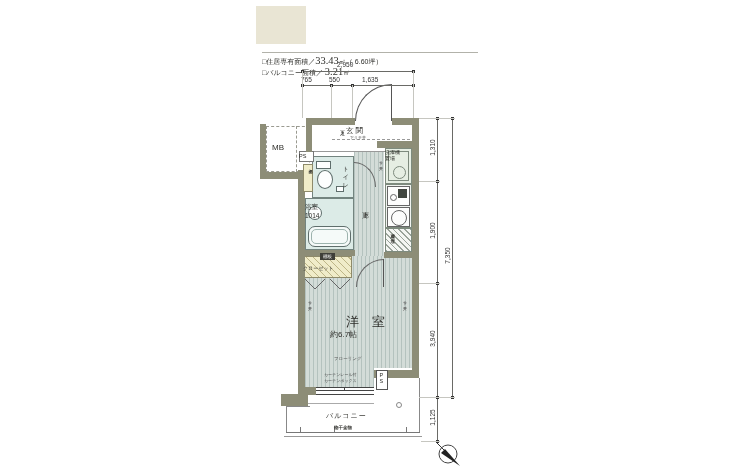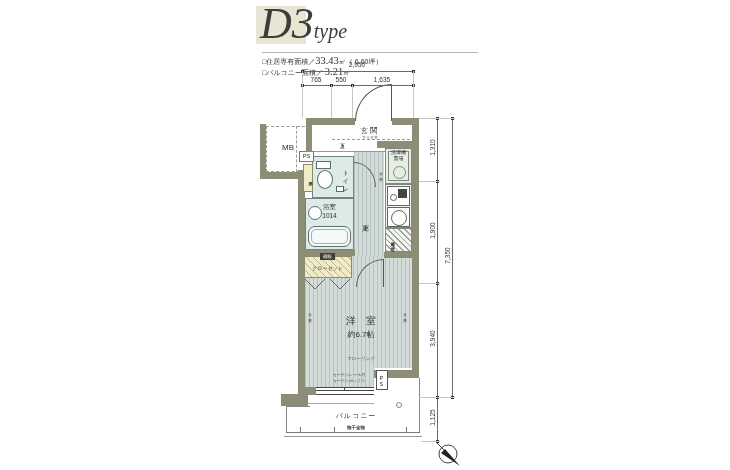--- a/index.html
+++ b/index.html
@@ -3,21 +3,21 @@
 <meta charset="utf-8">
 <style>
   html,body{margin:0;padding:0}
   body{width:730px;height:470px;background:#fff;font-family:"Liberation Sans",sans-serif;-webkit-font-smoothing:antialiased}
   #canvas{position:relative;width:730px;height:470px;overflow:hidden;background:#fff}
   .a{position:absolute}
   .wall{position:absolute;background:var(--wall,#8d8d77)}
   .flr{position:absolute;background:repeating-linear-gradient(90deg,var(--floor_stripe,#b4c2be) 0 1px,var(--floor_base,#d3dcd8) 1px 4px)}
   .wet{position:absolute;background:var(--wet,#dcebe7);border:1px solid #73847f;box-sizing:border-box}
   .cream{position:absolute;background:var(--cream,#f0ecc9);border:1px solid #8e8a6a;box-sizing:border-box}
-  .lbl{position:absolute;color:var(--text,#2e2e2a);font-size:7px;line-height:1.15;text-align:center;white-space:nowrap}
+  .lbl{position:absolute;color:var(--text,#2e2e2a);font-size:7px;line-height:1.15;white-space:nowrap}
   .v{writing-mode:vertical-rl;text-orientation:upright;letter-spacing:1px}
   .dim{position:absolute;background:#6a6a66}
   .ext{position:absolute;background:#c6c6c0}
   .tick{position:absolute;width:3px;height:3px;background:#333;transform:translate(-1px,-1px)}
   .rlabel{position:absolute;width:40px;text-align:center;font-size:6.5px;color:#333;transform:rotate(-90deg);white-space:nowrap}
   .ln{position:absolute;background:#888}
   .arc{position:absolute;box-sizing:border-box}
   .fix{position:absolute;box-sizing:border-box;background:#fdfefe;border:1px solid #5f6e6c}
   #title-main{font-family:"Liberation Serif",serif;font-style:italic;font-size:44px;color:#3c3c38;line-height:1}
   #title-suffix{font-family:"Liberation Serif",serif;font-style:italic;font-size:20px;color:#3c3c38}
@@ -25,24 +25,20 @@
   .area-val{font-family:"Liberation Serif",serif;font-size:10.5px}
   .hatch-cream{background-color:var(--cream,#f0ecc9);background-image:repeating-linear-gradient(45deg,rgba(140,128,70,.5) 0 1px,transparent 1px 5px)}
   .hatch-gray{background-color:#f4f6f3;background-image:repeating-linear-gradient(45deg,#9aa39a 0 1px,transparent 1px 4px)}
 </style>
 </head>
 <body>
 
 <div id="canvas">
 
   <div class="a" style="left:256px;top:6px;width:50px;height:38px;background:var(--title_bg,#e9e5d4)"></div>
-  <div class="a" style="left:260px;top:2px;display:flex;align-items:baseline">
-    <span id="title-main">D3</span>
-    <span id="title-suffix">type</span>
-  </div>
   <div class="a" style="left:262px;top:52px;width:216px;height:1px;background:#b2b2aa"></div>
   <div class="area-line" style="top:55px">
     <span>□住居専有面積／</span><span class="area-val">33.43</span><span>㎡</span><span>（ 6.60坪）</span>
   </div>
   <div class="area-line" style="top:66px">
     <span>□バルコニー面積／ </span><span class="area-val">3.21</span><span>㎡</span><span></span>
   </div>
 
   <div class="a" style="left:312px;top:125px;width:100px;height:26px;background:#fff;border-bottom:1px solid #999"></div>
   <div class="a" style="left:332px;top:139px;width:78px;border-top:1px dashed #999"></div>
@@ -131,21 +127,21 @@
   <div class="lbl" style="left:385px;top:150px;width:27px;font-size:5px">洗濯機</div>
   <div class="lbl" style="left:385px;top:156px;width:27px;font-size:5px">置場</div>
   <div class="lbl v" style="left:390px;top:230px;height:20px;font-size:4.5px;letter-spacing:0">
     <span>冷蔵庫</span>
     <span>置場</span>
   </div>
   <div class="a" style="left:320px;top:253px;width:15px;height:7px;background:#3e3e38;color:#fff;font-size:4.5px;text-align:center;line-height:7px">
     <span>棚板</span>
   </div>
   <div class="lbl" style="left:303px;top:266px;width:49px;font-size:5px">クローゼット</div>
-  <div class="lbl" style="left:330px;top:315px;width:62px;font-size:10px">洋　室</div>
+  <div class="lbl" style="left:346px;top:315px;width:62px;font-size:13px">洋　室</div>
   <div class="lbl" style="left:330px;top:330px;width:62px;font-size:8px">約6.7帖</div>
   <div class="lbl" style="left:334px;top:356px;width:54px;font-size:4.5px;color:#555">フローリング</div>
   <div class="lbl v" style="left:307px;top:298px;height:28px;font-size:4px;color:#555;letter-spacing:0">下り天井</div>
   <div class="lbl v" style="left:402px;top:298px;height:28px;font-size:4px;color:#555;letter-spacing:0">下り天井</div>
   <div class="lbl" style="left:324px;top:373px;width:50px;font-size:4px;color:#444">カーテンレール付</div>
   <div class="lbl" style="left:324px;top:379px;width:50px;font-size:4px;color:#444">カーテンボックス</div>
   <div class="lbl v" style="left:378px;top:372px;height:17px;font-size:5.5px;letter-spacing:0">PS</div>
   <div class="lbl" style="left:326px;top:412px;width:60px;font-size:7px;letter-spacing:1px">バルコニー</div>
   <div class="lbl" style="left:334px;top:425px;width:44px;font-size:4.5px;font-weight:bold">物干金物</div>
 

